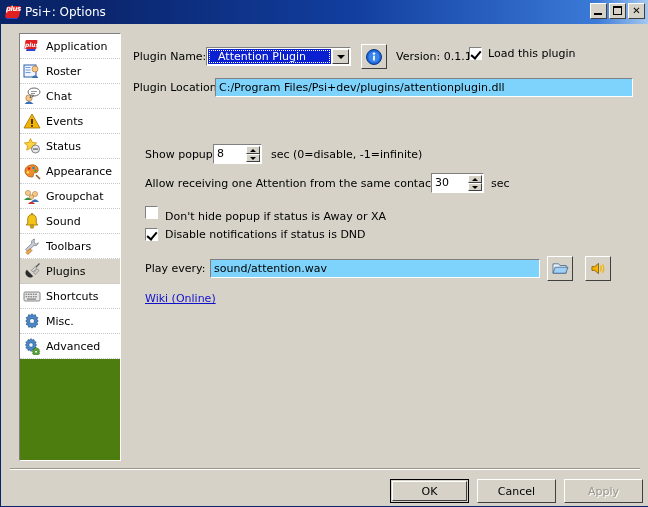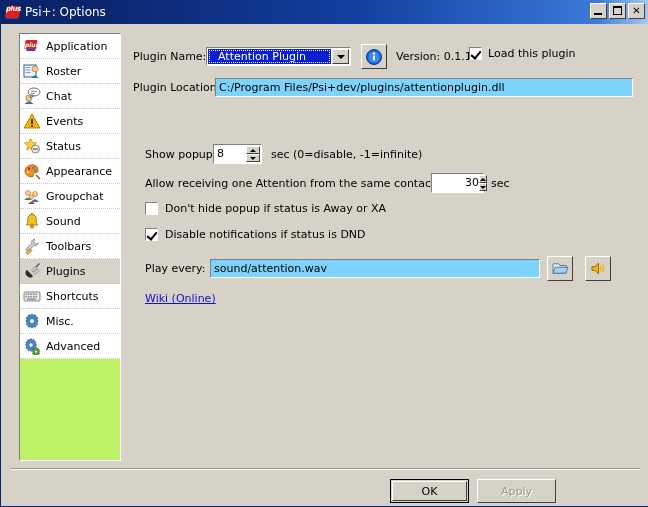--- a/index.html
+++ b/index.html
@@ -129,21 +129,21 @@
     height: 482px;
     background: #d6d2c8;
   }
 
   
   .sidebar {
     position: absolute;
     left: 17px; top: 9px;
     width: 102px;
     height: 428px;
-    background: #bef264;
+    background: #4d7c0f;
     border: 1px solid;
     border-color: #808080 #ffffff #ffffff #808080;
     box-sizing: border-box;
     overflow: hidden;
   }
   .side-item {
     display: flex;
     align-items: center;
     height: 25px;
     padding-left: 3px;
@@ -612,38 +612,38 @@
             </div>
         </div>
       </div>
       <div class="row" style="left:138px; top:115px;">
         <span class="lbl-static">sec (0=disable, -1=infinite)</span>
       </div>
 
       <div class="row" style="left:12px; top:144px;">
         <span class="lbl-static">Allow receiving one Attention from the same contact every</span>
       </div>
-      <div class="spin" style="position:absolute; left:298px; top:140px; width:53px;padding-left:30px;">
+      <div class="spin" style="position:absolute; left:298px; top:140px; width:53px;">
         <div class="val">30</div>
         <div class="btns">
           <div>
               <span class="tri-up-s"></span>
             </div>
           <div>
               <span class="tri-down-s"></span>
             </div>
         </div>
       </div>
       <div class="row" style="left:358px; top:144px;">
         <span class="lbl-static">sec</span>
       </div>
 
       <div class="row" style="left:12px; top:169px;">
         <div class="cb"></div>
-        <span class="lbl-static" style="margin-left:7px;">Don't hide popup if status is Away or XA</span>
+        <span class="lbl-static" style="margin-left:7px;margin-top:8px;">Don't hide popup if status is Away or XA</span>
       </div>
 
       <div class="row" style="left:12px; top:195px;">
         <div class="cb checked"></div>
         <span class="lbl-static" style="margin-left:7px;">Disable notifications if status is DND</span>
       </div>
 
       <div class="row" style="left:12px; top:229px;">
         <span class="lbl-static">Play every:</span>
       </div>
@@ -671,19 +671,22 @@
     </div>
 
     <div class="hsep"></div>
 
     <div class="btnrow">
       <div class="btn default">
         <div class="inner">
             <span>OK</span>
           </div>
       </div>
+      <div class="btn">
+        <span>Cancel</span>
+      </div>
       <div class="btn disabled">
         <span>Apply</span>
       </div>
     </div>
 
   </div>
 </div>
 
 </body></html>

